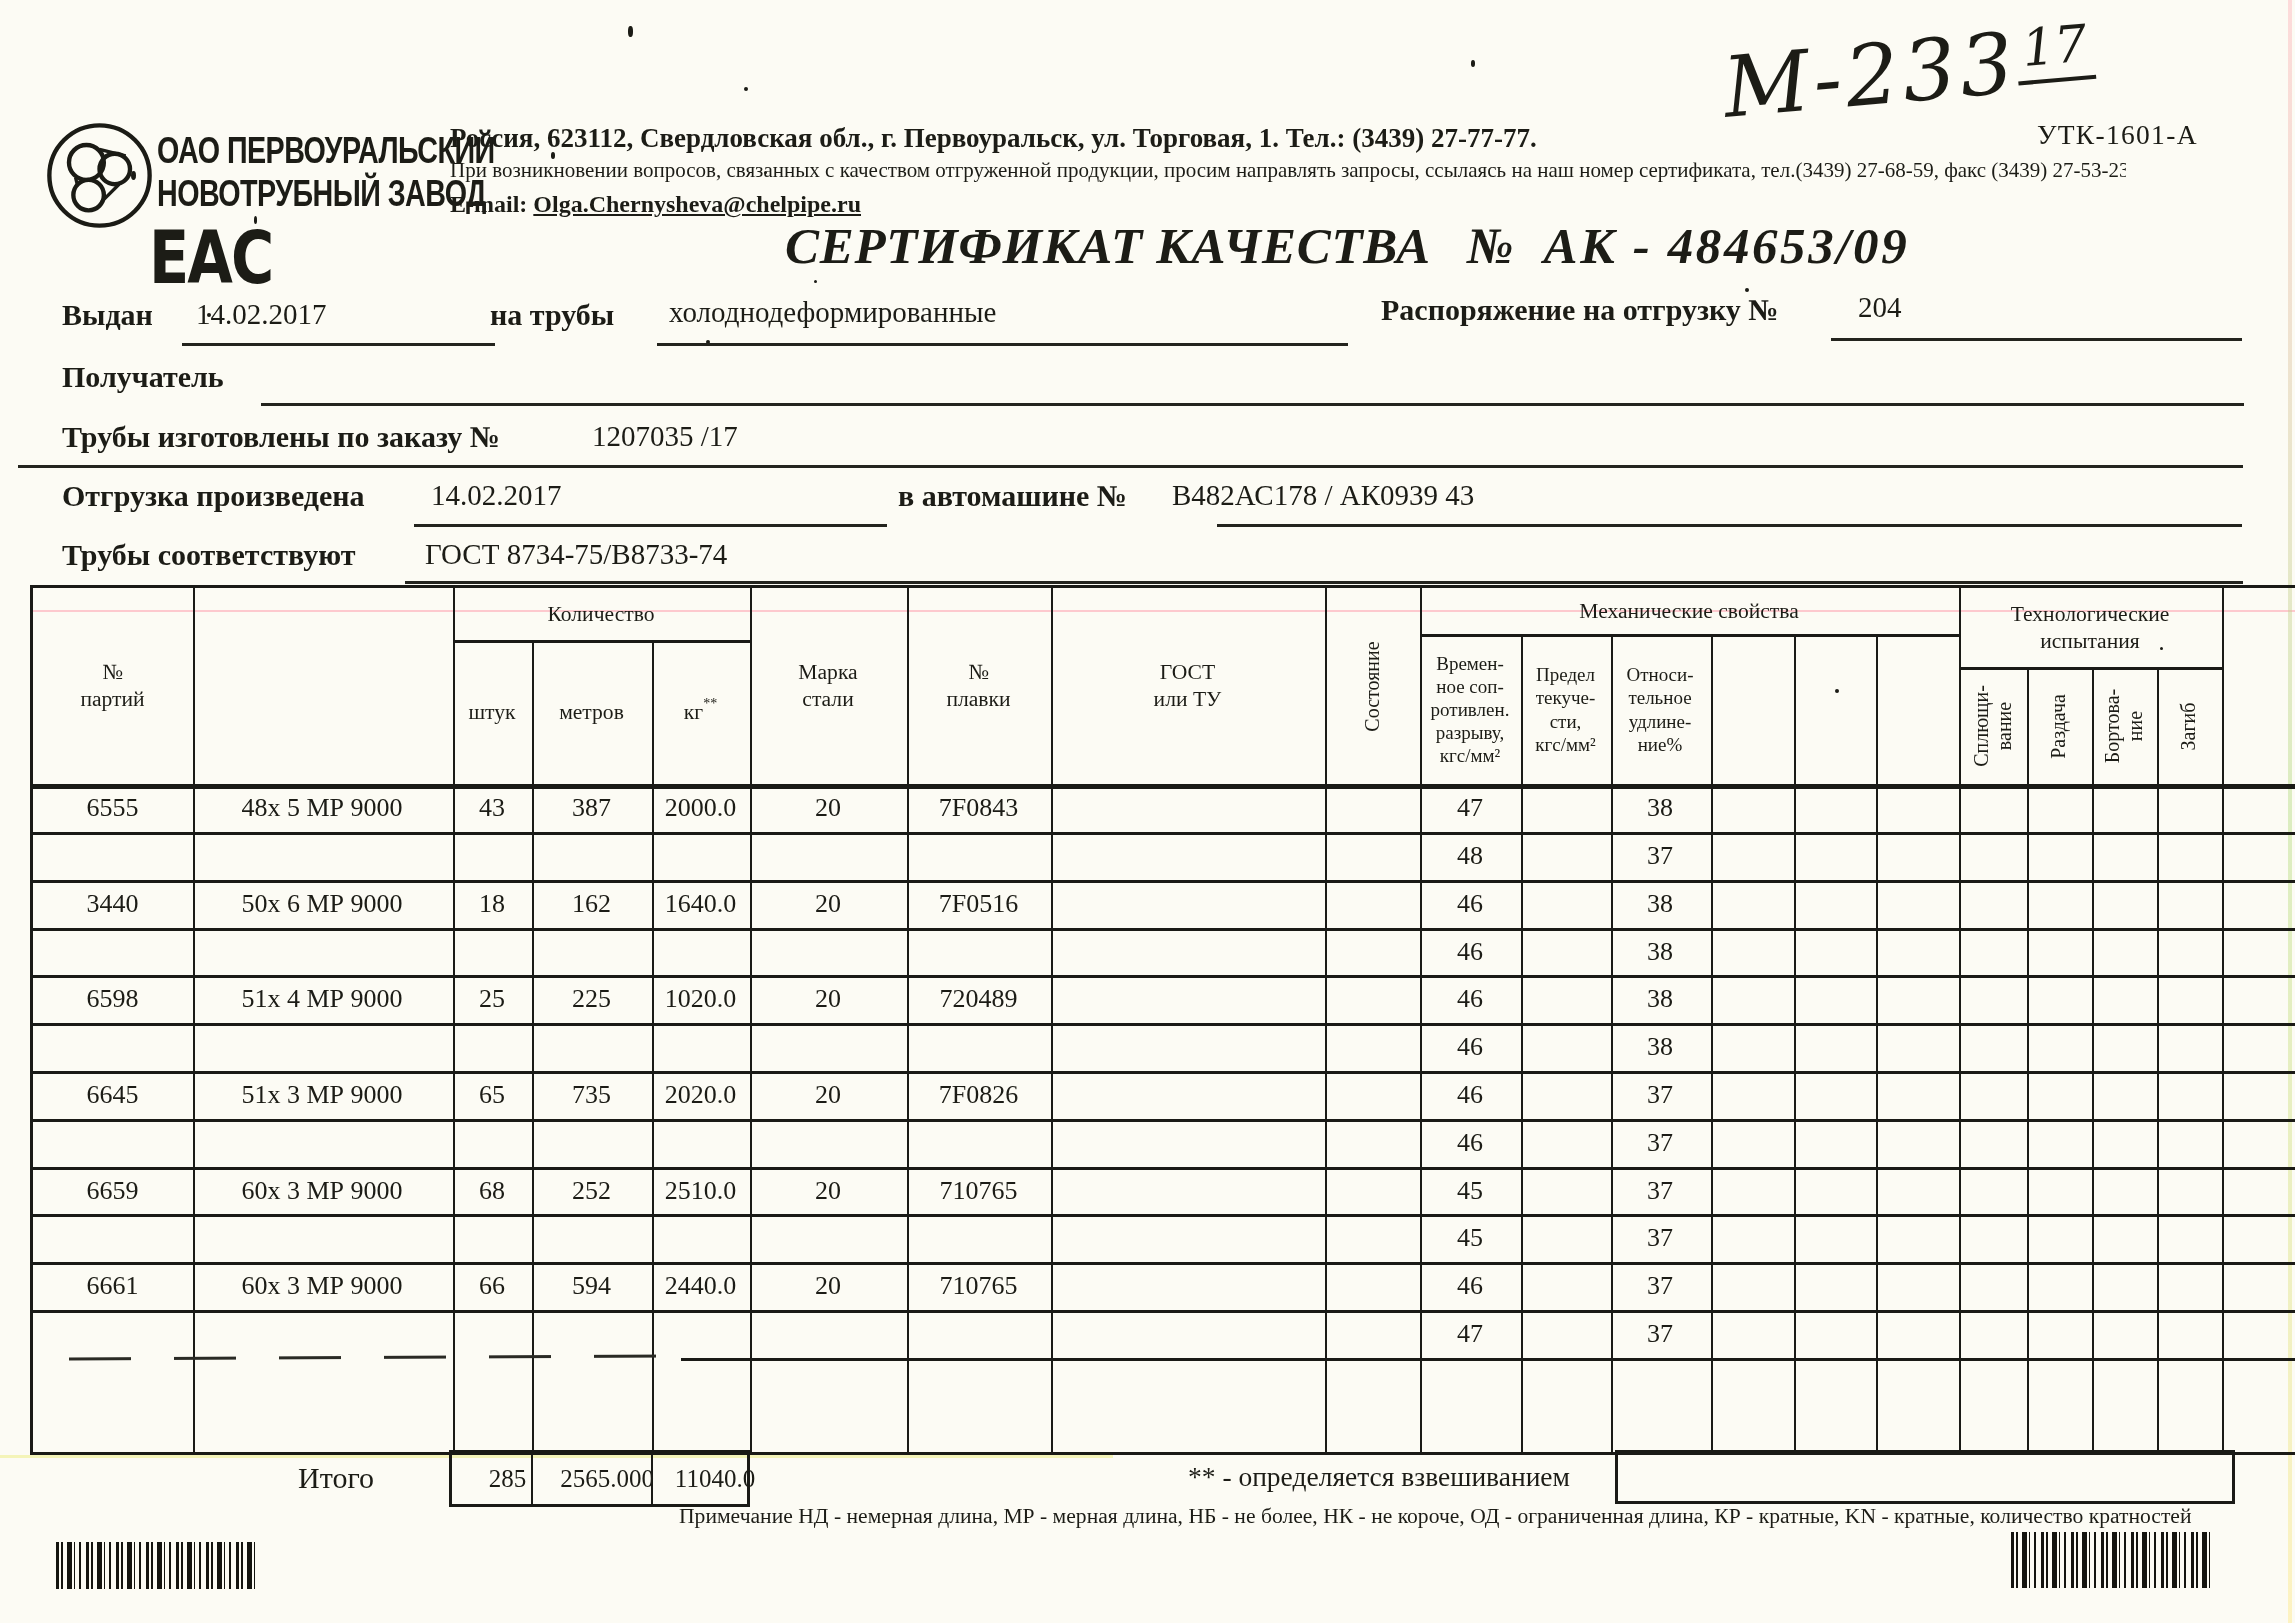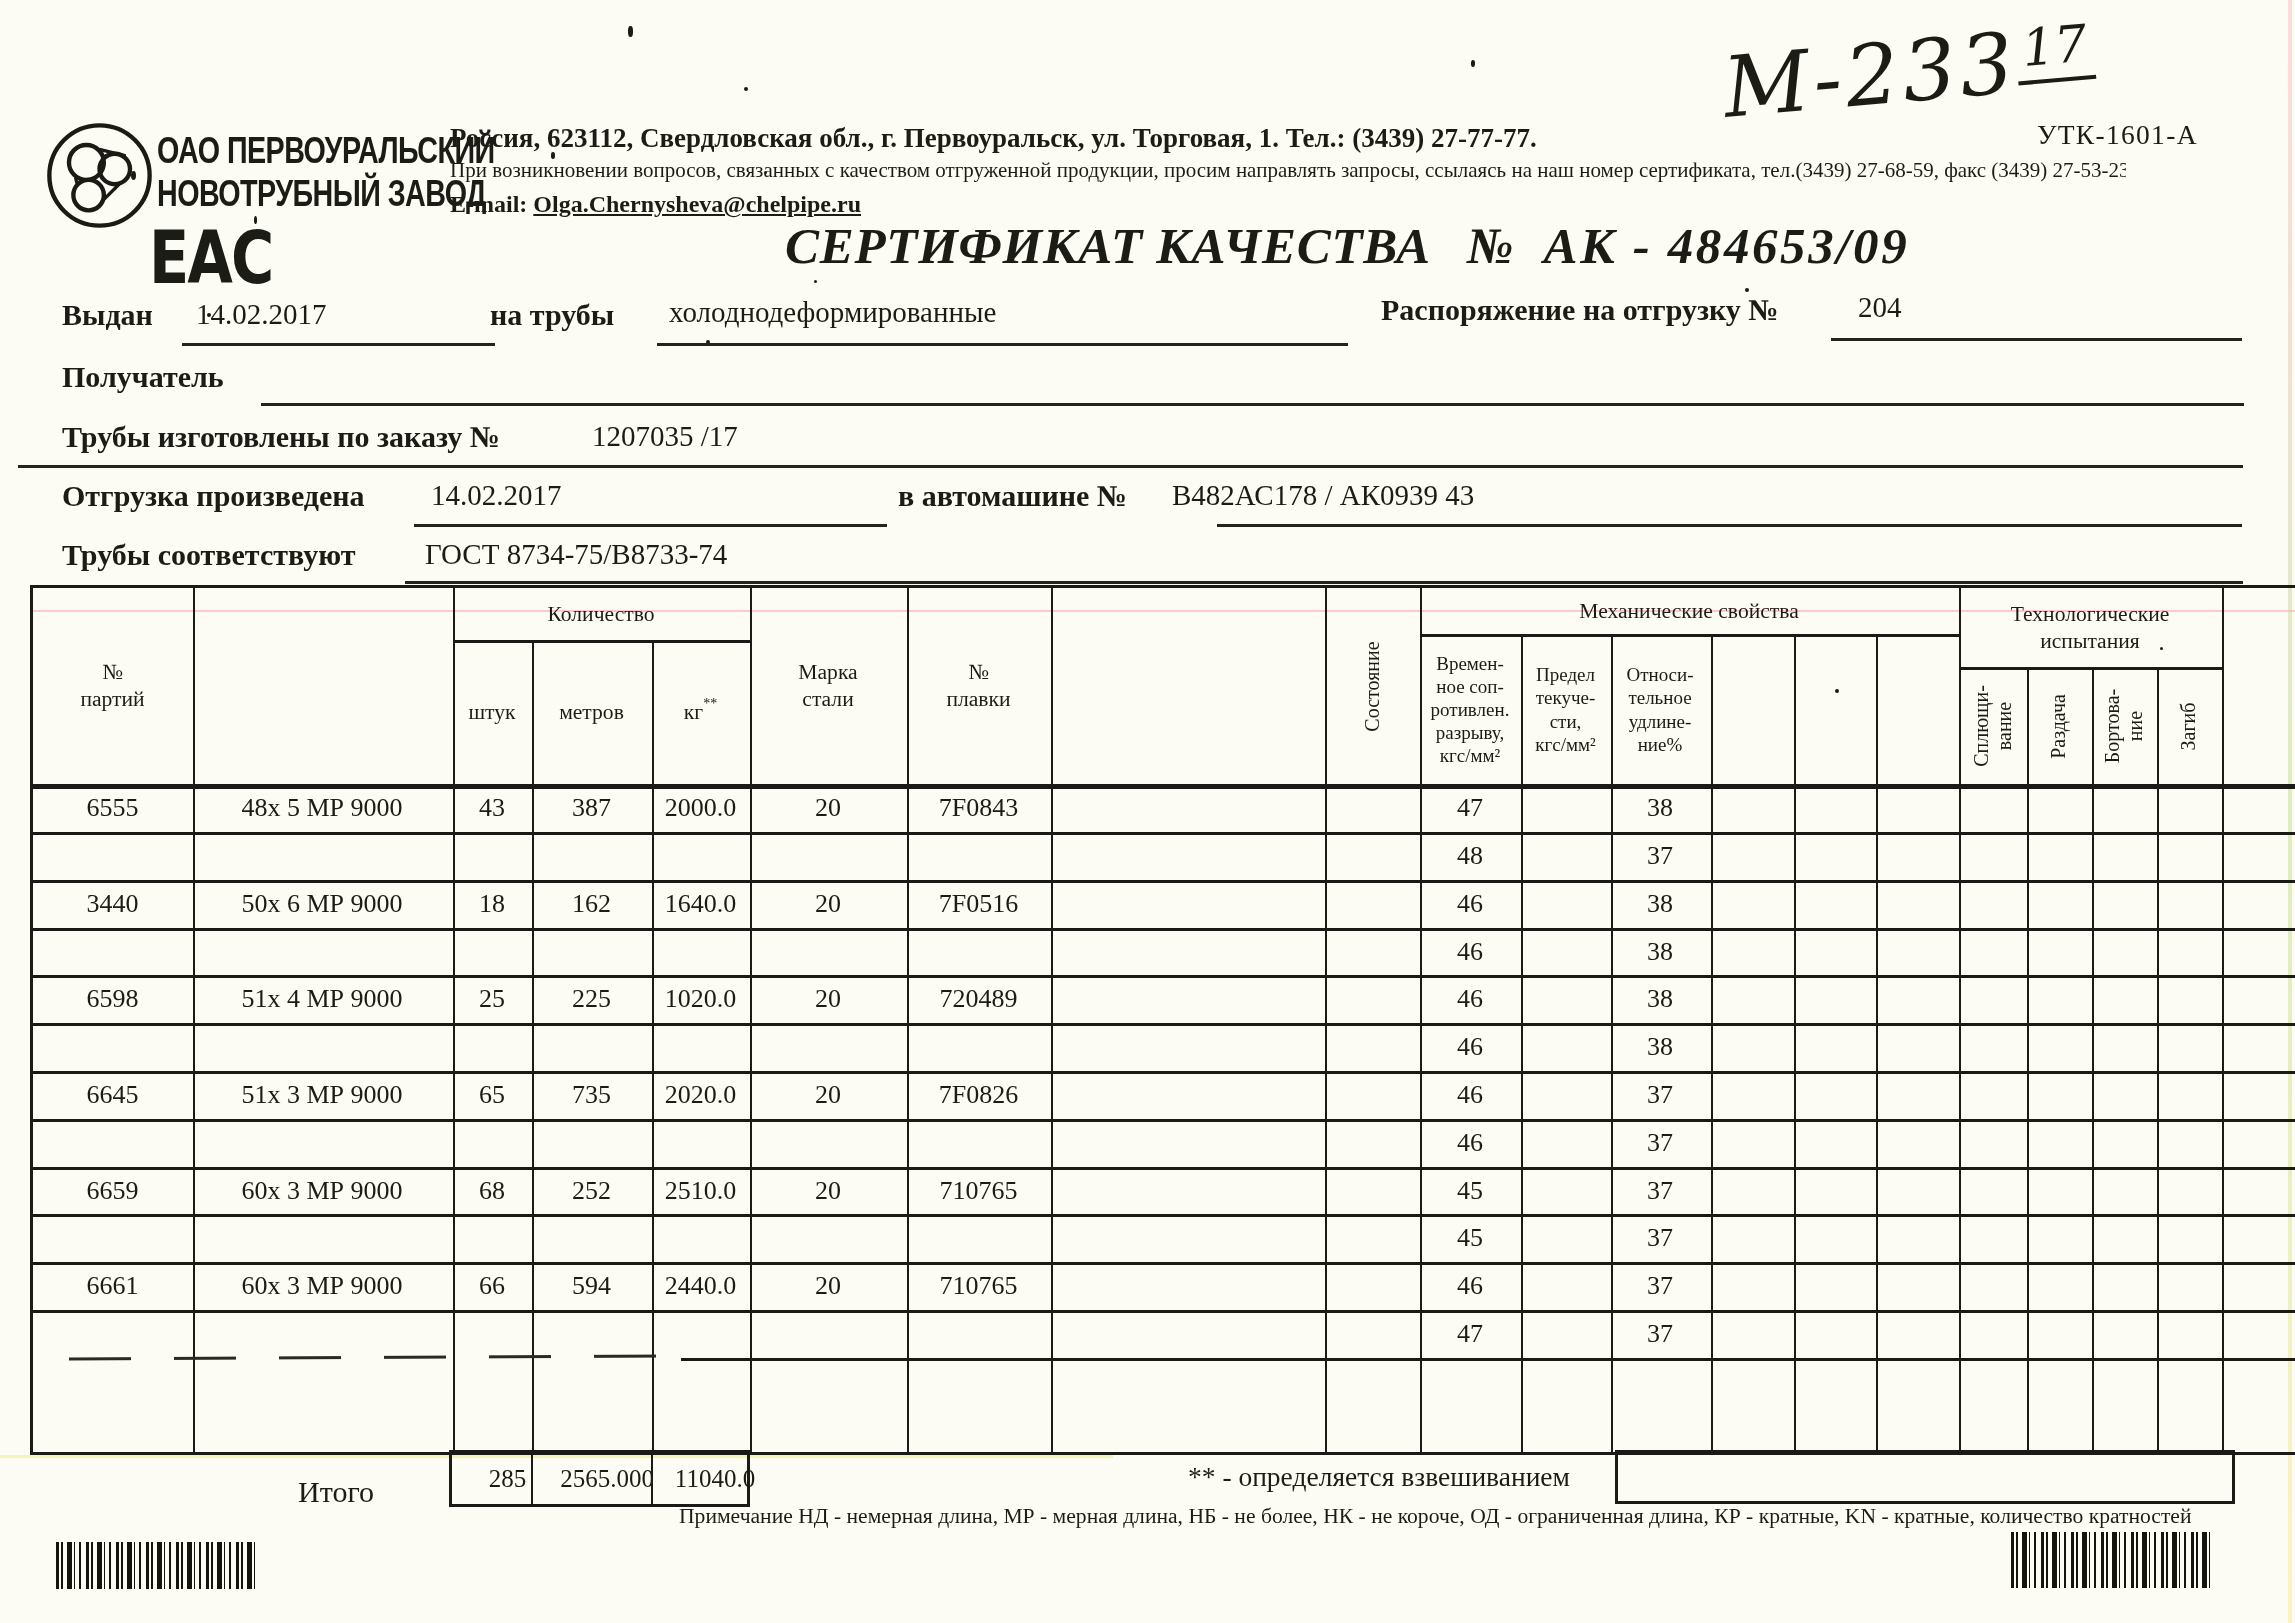--- a/index.html
+++ b/index.html
@@ -178,20 +178,22 @@
     <div class="cell hc" style="left:420px;top:52px;width:79px;height:144px;">штук</div>
     <div class="cell hc" style="left:499px;top:52px;width:120px;height:144px;">метров</div>
     <div class="cell hc" style="left:619px;top:52px;width:98px;height:144px;">
       <span>кг</span>
         <span class="sup2">**</span>
     </div>
     <div class="cell hc pre" style="left:717px;top:0;width:157px;height:196px;">Марка
 стали</div>
     <div class="cell hc pre" style="left:874px;top:0;width:144px;height:196px;">№
 плавки</div>
+    <div class="cell hc pre" style="left:1018px;top:0;width:274px;height:196px;">ГОСТ
+или ТУ</div>
     <div class="cell" style="left:1292px;top:0;width:95px;height:196px;">
       <span class="vert">Состояние</span>
     </div>
     <div class="cell hc" style="left:1387px;top:0;width:539px;height:46px;">Механические свойства</div>
     <div class="cell hcs pre" style="left:1387px;top:46px;width:101px;height:151px;">Времен-
 ное соп-
 ротивлен.
 разрыву,
 кгс/мм²</div>
     <div class="cell hcs pre" style="left:1488px;top:46px;width:90px;height:151px;">Предел
@@ -286,21 +288,21 @@
     <div class="cell dc" style="left:1387px;top:579px;width:101px;height:48px;">45</div>
     <div class="cell dc" style="left:1578px;top:579px;width:99px;height:48px;">37</div>
     <div class="cell dc" style="left:1387px;top:626px;width:101px;height:48px;">45</div>
     <div class="cell dc" style="left:1578px;top:626px;width:99px;height:48px;">37</div>
     <div class="cell dc" style="left:1387px;top:674px;width:101px;height:48px;">46</div>
     <div class="cell dc" style="left:1578px;top:674px;width:99px;height:48px;">37</div>
     <div class="cell dc" style="left:1387px;top:722px;width:101px;height:48px;">47</div>
     <div class="cell dc" style="left:1578px;top:722px;width:99px;height:48px;">37</div>
   </div>
 
-  <div class="abs lbl" style="left:298px;top:1461px;font-weight:normal;font-size:30px;margin-top:14px;">Итого</div>
+  <div class="abs lbl" style="left:298px;top:1461px;font-weight:normal;font-size:30px;">Итого</div>
   <div class="abs tot-box" style="left:449px;top:1450px;width:295px;height:51px;">
     <div class="vl" style="left:79px;top:0;height:51px;"></div>
     <div class="vl" style="left:199px;top:0;height:51px;"></div>
     <div class="tot-cell" style="left:0;width:79px;">285</div>
     <div class="tot-cell" style="left:79px;width:120px;">2565.000</div>
     <div class="tot-cell" style="left:199px;width:96px;">11040.0</div>
   </div>
   <div class="abs note1" style="left:1188px;top:1461px;">** - определяется взвешиванием</div>
   <div class="abs tot-box" style="left:1615px;top:1450px;width:614px;height:48px;"></div>
 

